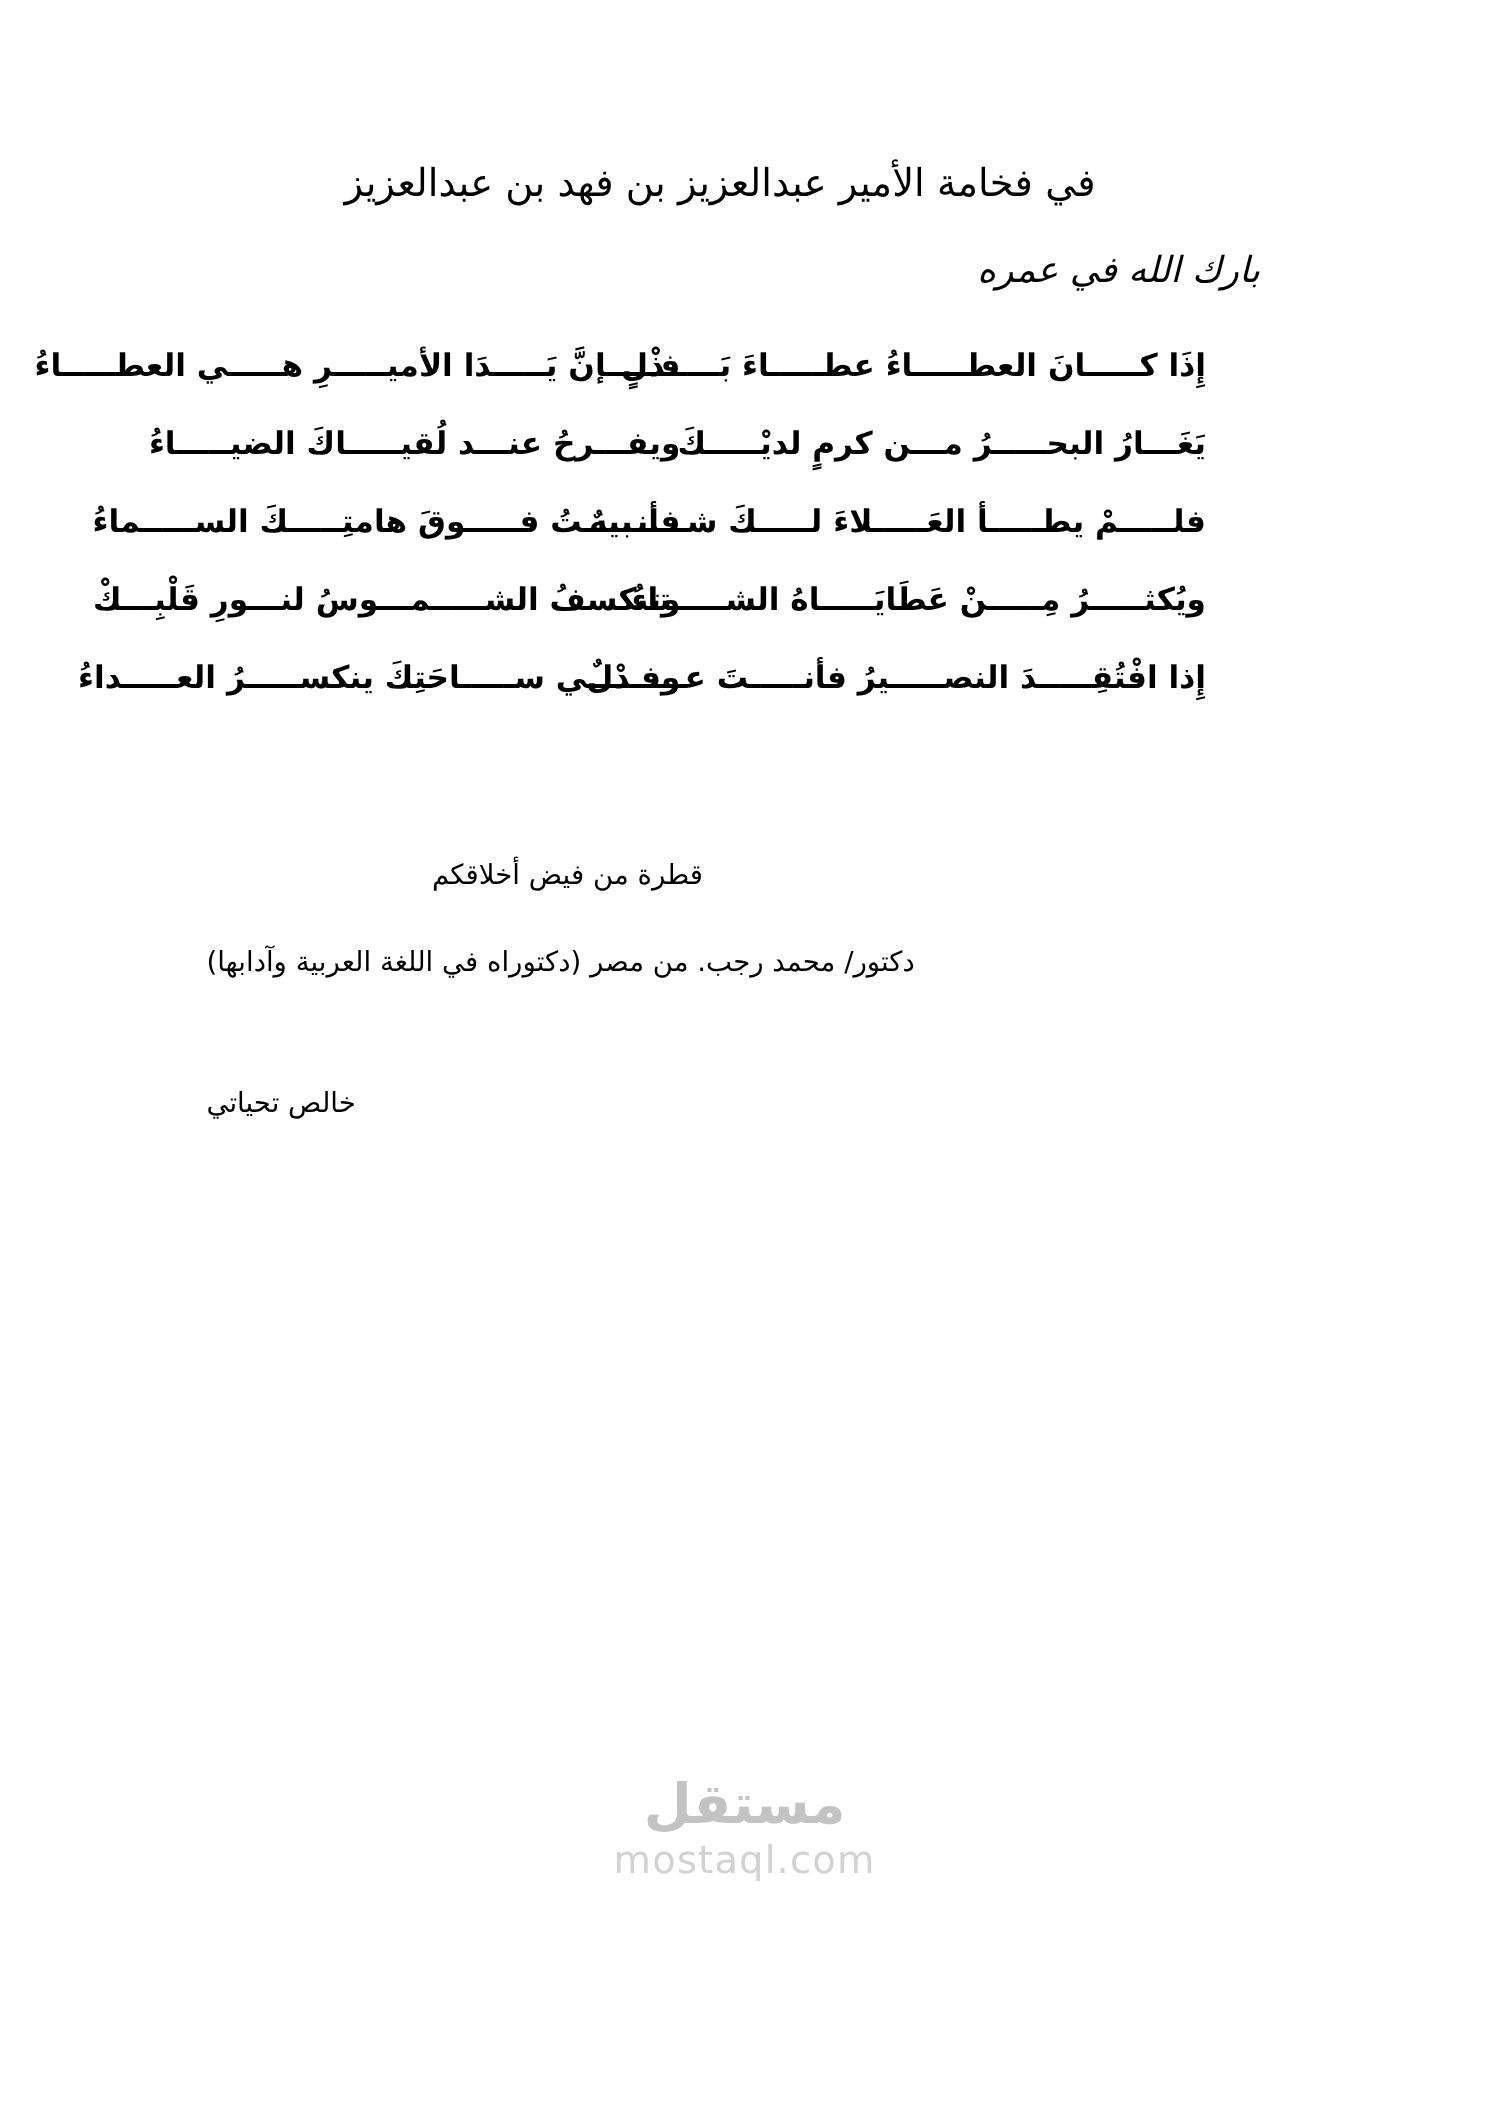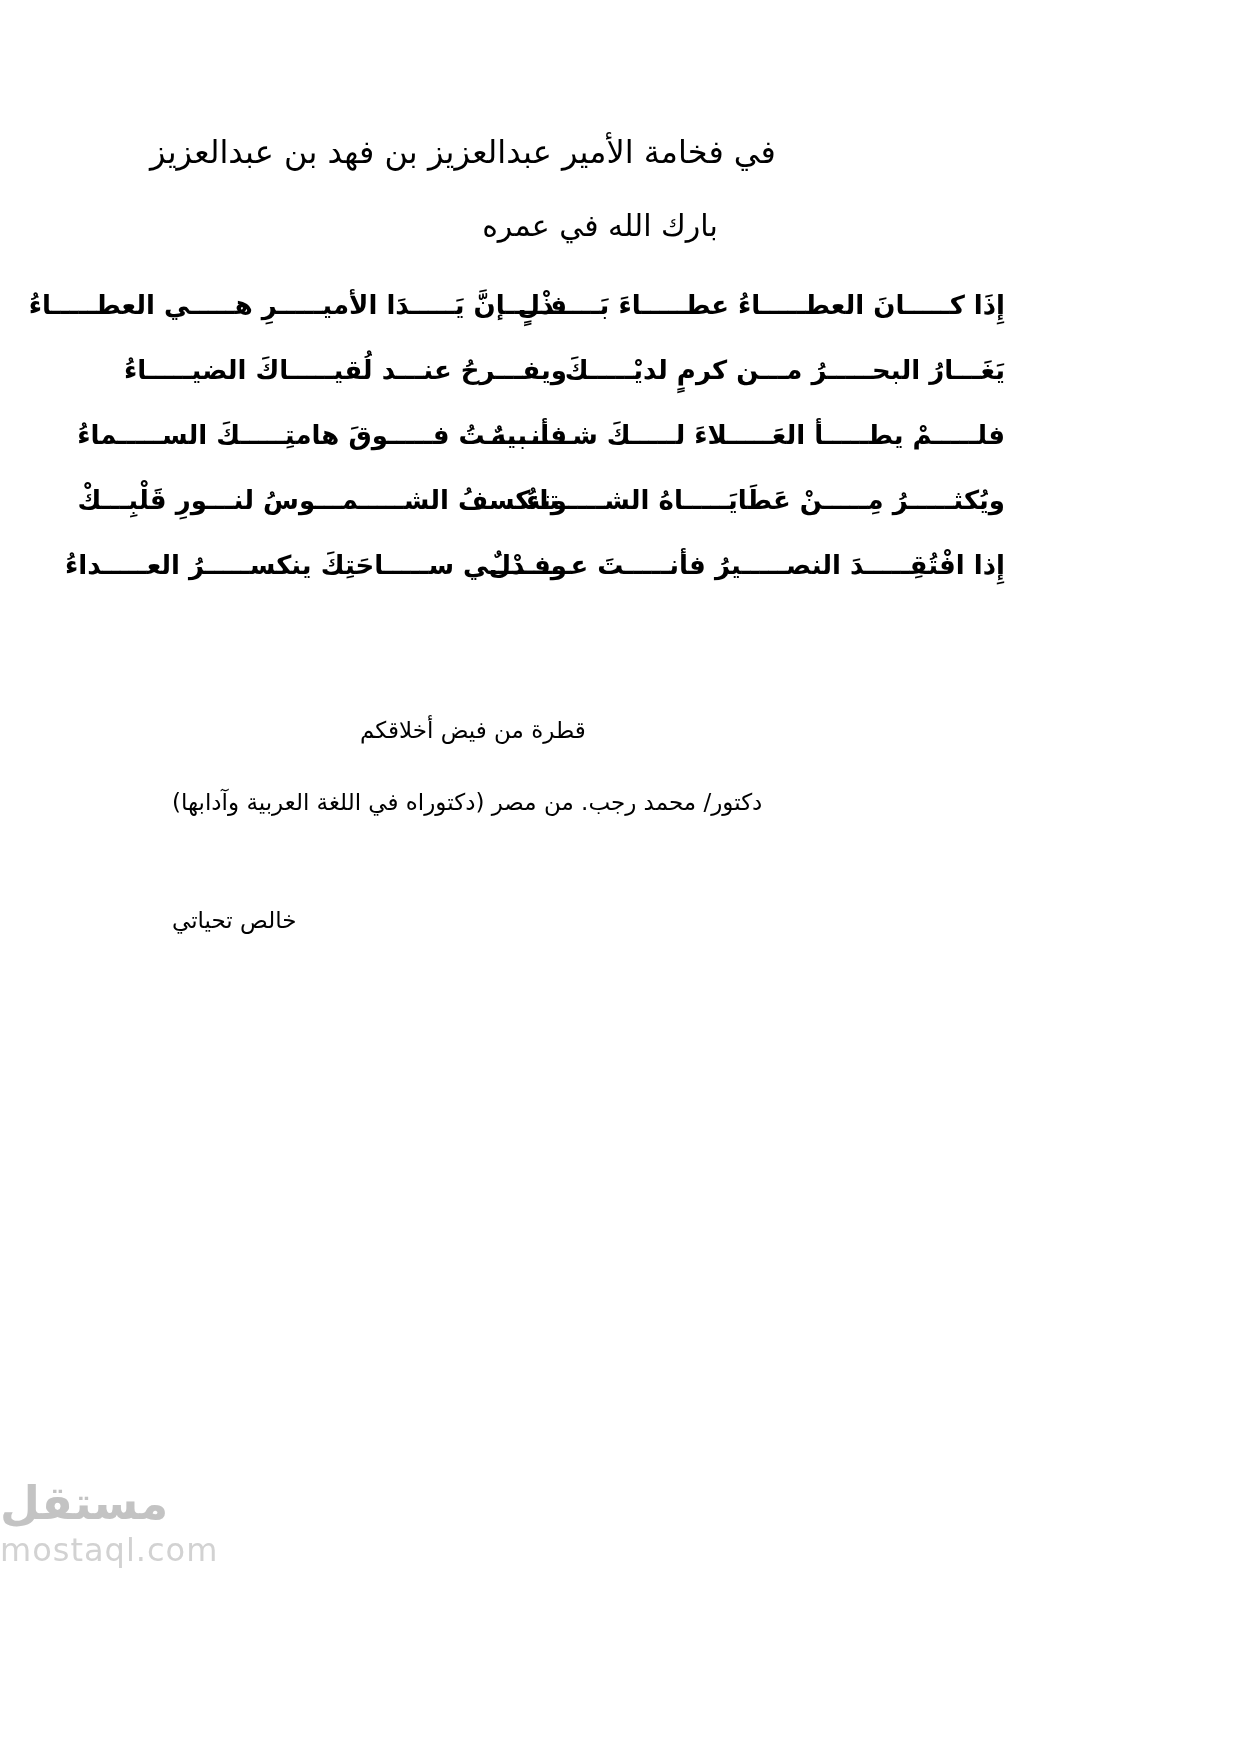--- a/index.html
+++ b/index.html
@@ -14,36 +14,37 @@
     background: #ffffff;
     overflow: hidden;
     font-family: "DejaVu Sans", sans-serif;
     color: #000000;
   }
   .title {
     position: absolute;
     left: 150px;
     width: 900px;
     top: 130px;
-    text-align: left;
+    text-align: center;
     direction: rtl;
     font-size: 32px;
     line-height: 1.4;
     white-space: nowrap;
   }
   .subtitle {
     position: absolute;
     left: 150px;
     width: 900px;
     top: 205px;
-    text-align: center;
+    text-align: right;
     direction: rtl;
     font-size: 30px;
     line-height: 1.4;
     white-space: nowrap;
+    font-style: italic;
   }
   .poem {
     position: absolute;
     left: 165px;
     top: 272px;
     width: 840px;
     direction: rtl;
   }
   .verse-row {
     display: flex;
@@ -69,21 +70,21 @@
     line-height: 1.4;
   }
   .footer-line.l1 { left: 360px; top: 714px; }
   .footer-line.l2 { left: 172px; top: 786px; }
   .footer-line.l3 { left: 172px; top: 856px; margin-top: 48px; }
   .watermark {
     position: absolute;
     left: 0;
     width: 1241px;
     top: 1478px;
-    text-align: left;
+    text-align: center;
     user-select: none;
   }
   .wm-ar {
     font-size: 46px;
     font-weight: bold;
     direction: rtl;
     line-height: 1.1;
   }
   .wm-en {
     font-size: 32px;

